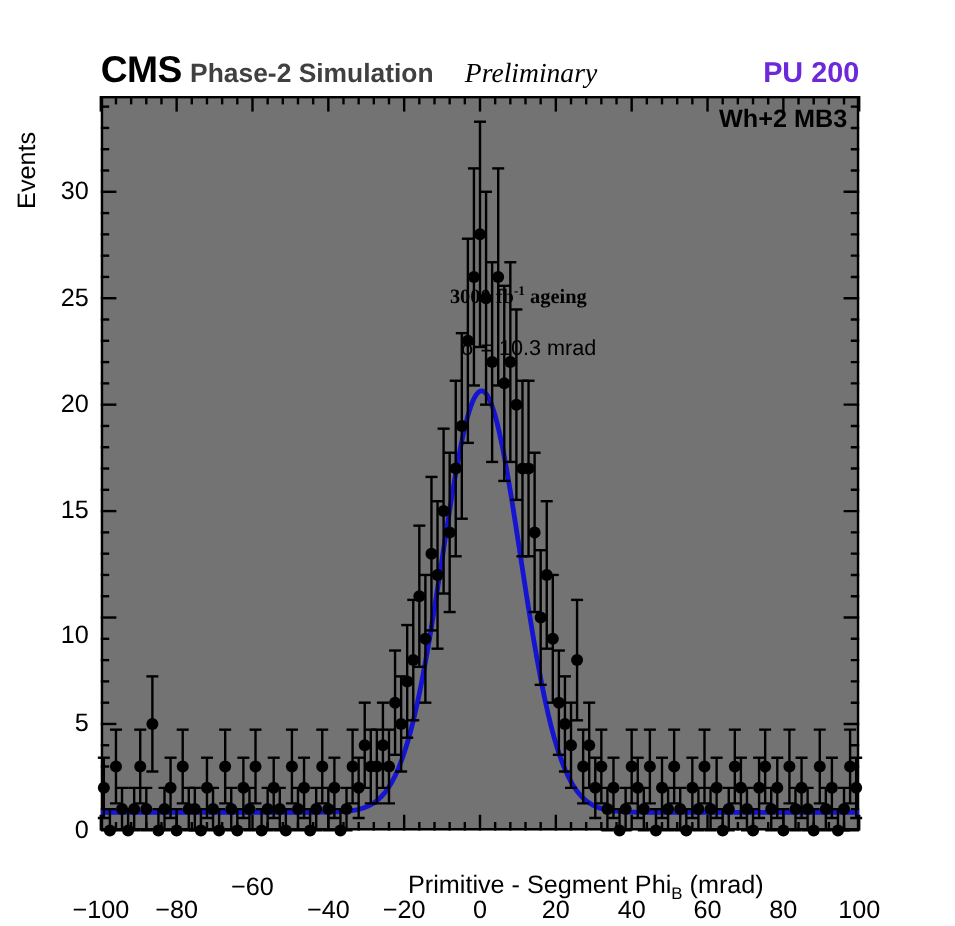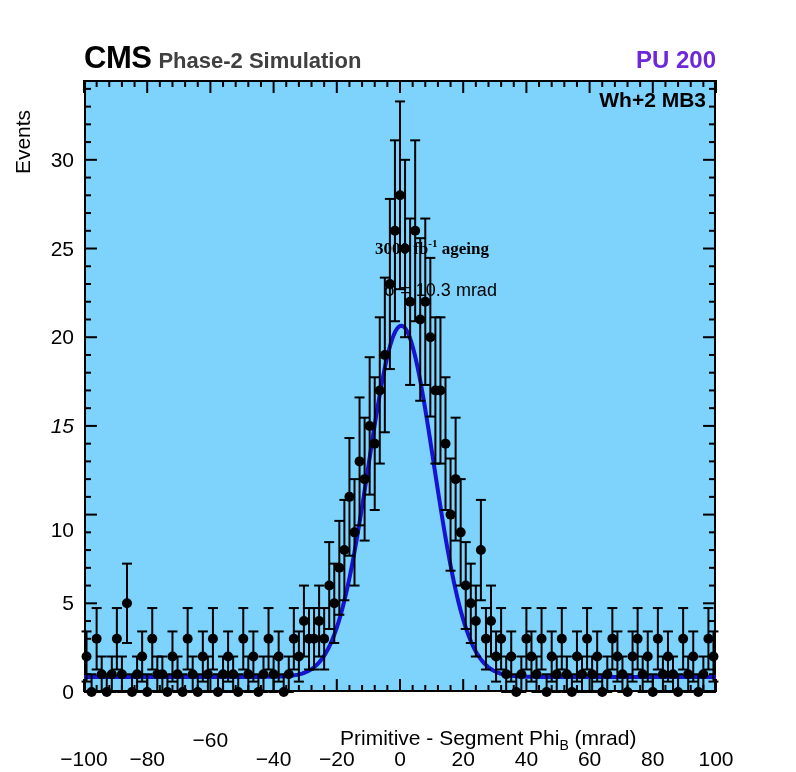--- a/index.html
+++ b/index.html
@@ -63,21 +63,21 @@
     line-height: 1;
   }
   .plot-frame {
     position: absolute;
     left: 84px;
     top: 80px;
     width: 632px;
     height: 612px;
     border: 2px solid #000;
     box-sizing: border-box;
-    background: #7dd3fc;
+    background: #737373;
   }
   .inpad-label {
     position: absolute;
     color: #000;
     white-space: nowrap;
   }
   .label-region {
     right: 8px;
     top: 6px;
     font-family: "Liberation Sans", sans-serif;
@@ -157,20 +157,21 @@
   }
 </style>
 </head>
 <body>
 
 <div id="canvas-root">
 
   <div class="cms-header">
     <span class="cms-logo">CMS</span>
     <span class="cms-sub">Phase-2 Simulation</span>
+    <span class="cms-prelim">Preliminary</span>
     <span class="cms-pu">PU 200</span>
   </div>
 
   <div class="plot-frame">
     <span class="inpad-label label-region">Wh+2 MB3</span>
     <span class="inpad-label label-lumi"><span>3000 fb</span><sup>-1</sup><span> ageing</span></span>
     <span class="inpad-label label-sigma">σ = 10.3 mrad</span>
   </div>
 
   <div class="axis-title-y">Events</div>
@@ -871,19 +872,19 @@
       <div class="tick-label-x" style="left: 463.2px; top: 700px;">20</div>
       <div class="tick-label-x" style="left: 526.4px; top: 700px;">40</div>
       <div class="tick-label-x" style="left: 589.6px; top: 700px;">60</div>
       <div class="tick-label-x" style="left: 652.8px; top: 700px;">80</div>
       <div class="tick-label-x" style="left: 716px; top: 700px;">100</div>
     </div>
   <div id="ytick-labels">
       <div class="tick-label-y" style="left: 26px; width: 48px; top: 692px;">0</div>
       <div class="tick-label-y" style="left: 26px; width: 48px; top: 603.304px;">5</div>
       <div class="tick-label-y" style="left: 26px; width: 48px; top: 514.609px; margin-top: 15px;">10</div>
-      <div class="tick-label-y" style="left: 26px; width: 48px; top: 425.913px; font-style: italic;">15</div>
+      <div class="tick-label-y" style="left: 26px; width: 48px; top: 425.913px;">15</div>
       <div class="tick-label-y" style="left: 26px; width: 48px; top: 337.217px;">20</div>
       <div class="tick-label-y" style="left: 26px; width: 48px; top: 248.522px;">25</div>
       <div class="tick-label-y" style="left: 26px; width: 48px; top: 159.826px;">30</div>
     </div>
 
 </div>
 
 </body></html>

